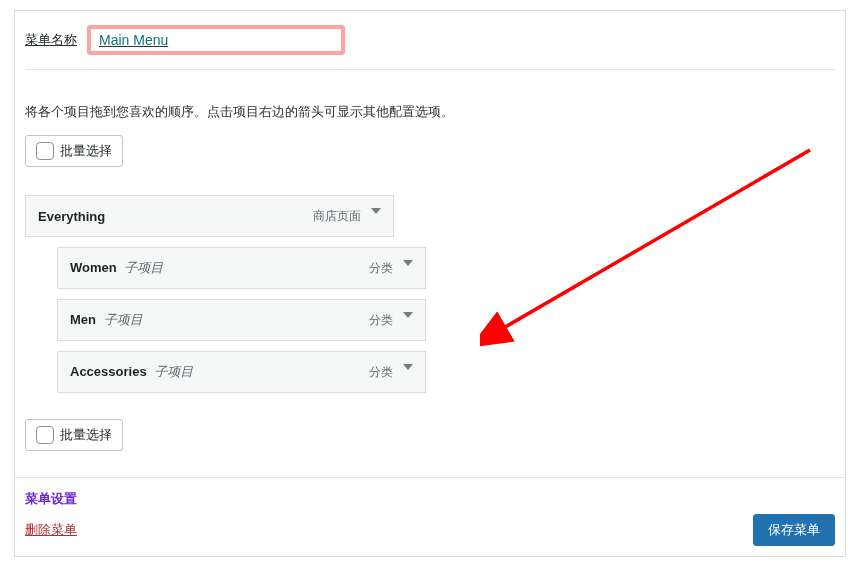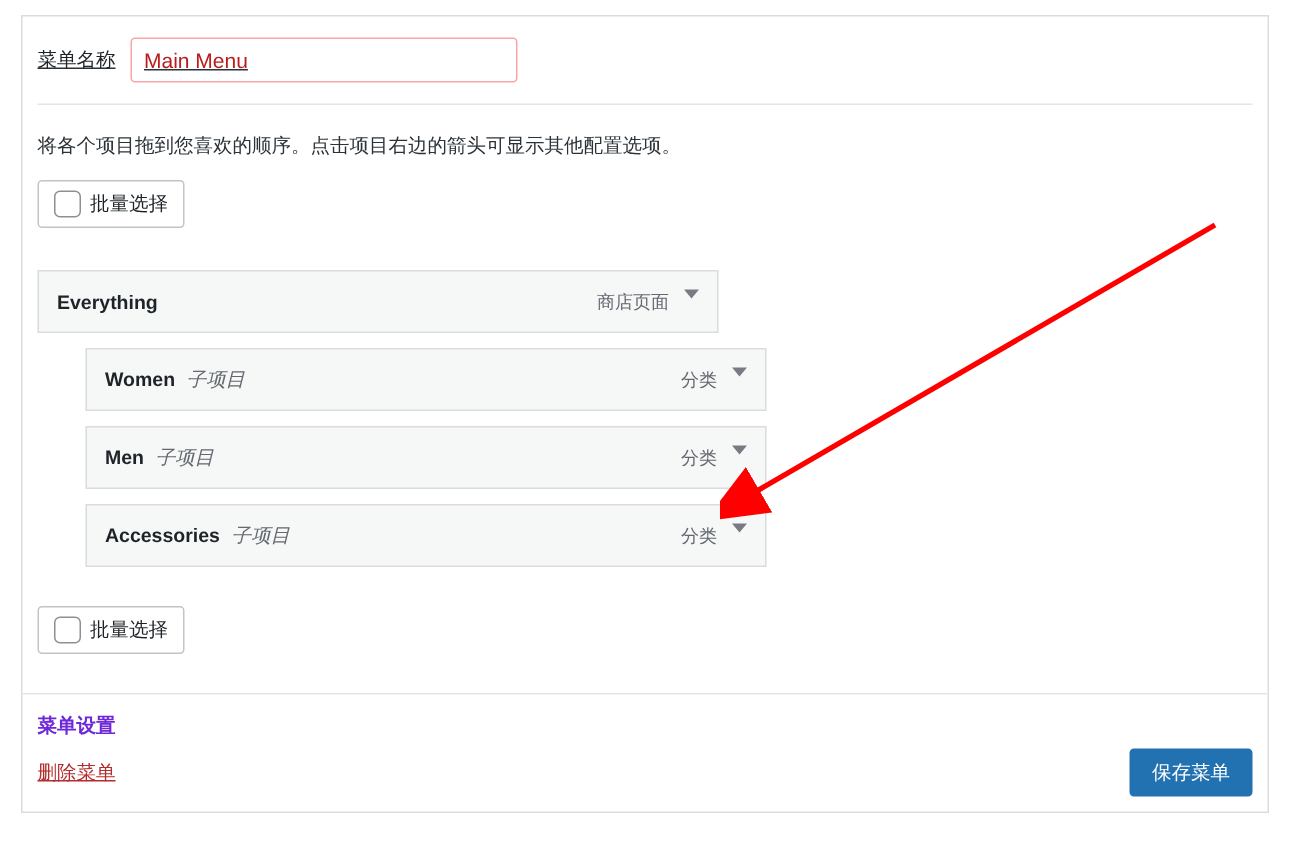--- a/index.html
+++ b/index.html
@@ -33,28 +33,28 @@
     align-items: center;
     gap: 10px;
     padding-bottom: 14px;
     border-bottom: 1px solid #e5e5e5;
     text-decoration: underline;
   }
   .name-label { font-size: 13px; color: #1d2327; }
   .name-input {
     width: 258px; height: 30px;
     padding: 2px 8px;
-    border: 1px solid #fca5a5;
+    border: 4px solid #fca5a5;
     border-radius: 3px;
     font-size: 14px;
-    color: #b91c1c;
+    color: #0f766e;
     background: #ffffff;
   }
   .desc {
-    margin: 18px 0 14px 0;
+    margin: 33px 0 14px 0;
     font-size: 13px;
     color: #2c3338;
   }
   .bulk-btn {
     display: inline-flex;
     align-items: center;
     gap: 6px;
     border: 1px solid #c3c4c7;
     background: #ffffff;
     border-radius: 3px;
@@ -69,21 +69,21 @@
     border: 1px solid #8c8f94;
     border-radius: 4px;
     background: #ffffff;
   }
   .menu-items {
     margin-top: 28px;
     margin-bottom: 26px;
     position: relative;
   }
   .menu-item {
-    width: 454px;
+    width: 369px;
     height: 42px;
     border: 1px solid #dcdcde;
     background: #f6f7f7;
     display: flex;
     align-items: center;
     justify-content: space-between;
     padding: 0 12px;
     margin-bottom: 10px;
     cursor: move;
   }

